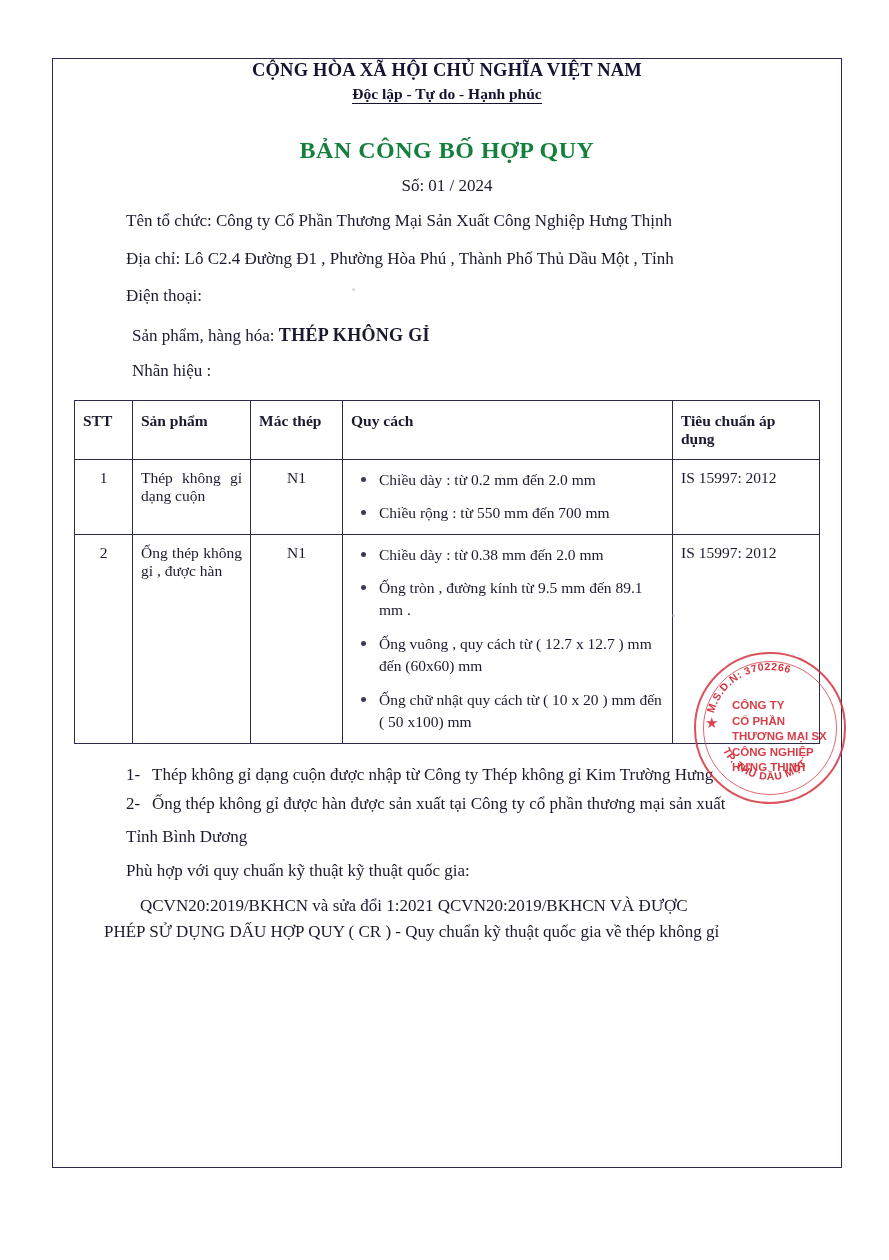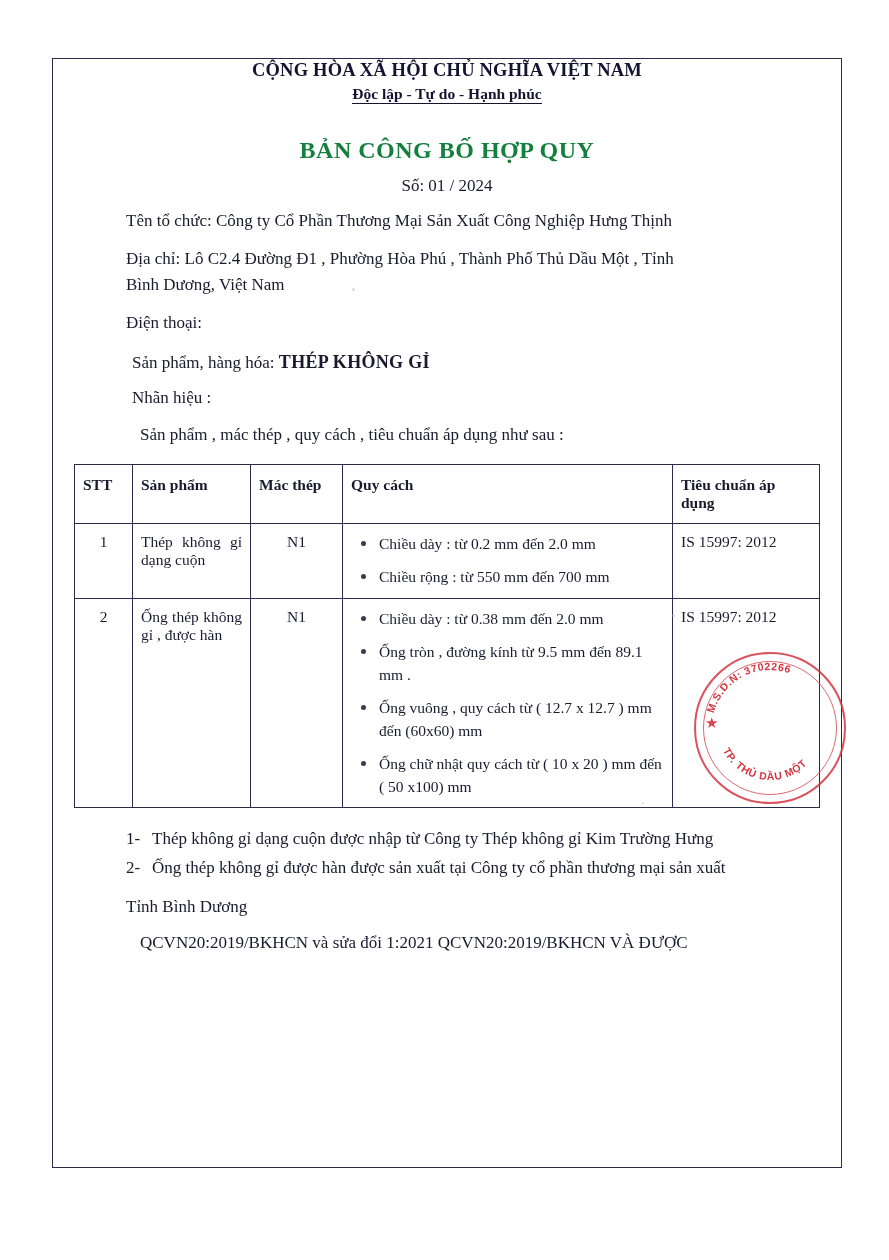--- a/index.html
+++ b/index.html
@@ -132,21 +132,21 @@
   }
   .note-num { width: 26px; flex: none; }
   .note-body { flex: 1; }
   .note-cont { line-height: 1.48; }
   .footer-para {
     font-size: 17px;
     padding-left: 52px;
     padding-right: 8px;
     line-height: 1.5;
   }
-  .footer-para.t1 { margin-top: 14px; }
+  .footer-para.t1 { margin-top: 8px; }
   .footer-para.t2 { margin-top: 10px; padding-left: 66px; }
   .footer-para.t3 { margin-top: 0px; padding-left: 30px; }
 
   
   .seal {
     position: absolute;
     right: -4px;
     top: 610px;
     width: 152px;
     height: 152px;
@@ -215,31 +215,29 @@
   <div class="doc-title">BẢN CÔNG BỐ HỢP QUY</div>
   <div class="doc-no">Số: 01 / 2024</div>
 
   <div class="para">
     <span>Tên tổ chức: </span><span>Công ty Cổ Phần Thương Mại Sản Xuất Công Nghiệp Hưng Thịnh</span>
   </div>
 
   <div class="para">
     <span>Địa chỉ: </span><span>Lô C2.4 Đường Đ1 , Phường Hòa Phú , Thành Phố Thủ Dầu Một , Tỉnh</span>
   </div>
-  <div class="para tight">Bình Dương, Việt Nam</div>
 
   <div class="para">Điện thoại:</div>
 
   <div class="prod-line">
     <span>Sản phẩm, hàng hóa: </span><span class="prodname">THÉP KHÔNG GỈ</span>
   </div>
 
   <div class="para indent-more">Nhãn hiệu :</div>
 
-  <div class="para indent-most">Sản phẩm , mác thép , quy cách , tiêu chuẩn áp dụng như sau :</div>
 
   <table class="spec">
     <thead>
       <tr>
         <th class="col-stt">STT</th>
         <th class="col-prod">Sản phẩm</th>
         <th class="col-mac">Mác thép</th>
         <th class="col-quy">Quy cách</th>
         <th class="col-std">Tiêu chuẩn áp dụng</th>
       </tr>
@@ -280,33 +278,42 @@
       <div class="note-body">Thép không gỉ dạng cuộn được nhập từ Công ty Thép không gỉ Kim Trường Hưng</div>
     </div>
 
     <div class="note-row">
       <div class="note-num">2-</div>
       <div class="note-body">Ống thép không gỉ được hàn được sản xuất tại Công ty cổ phần thương mại sản xuất</div>
     </div>
   </div>
 
   <div class="footer-para t1">Tỉnh Bình Dương</div>
+  <div class="footer-para t1">Phù hợp với quy chuẩn kỹ thuật kỹ thuật quốc gia:</div>
   <div class="footer-para t2">QCVN20:2019/BKHCN và sửa đổi 1:2021  QCVN20:2019/BKHCN VÀ ĐƯỢC</div>
+  <div class="footer-para t3">PHÉP SỬ DỤNG DẤU HỢP QUY ( CR ) -  Quy chuẩn kỹ thuật quốc gia về thép không gỉ</div>
 
   <div class="seal">
     <div class="ring"></div>
     <div class="ring2"></div>
     <div class="star">★</div>
     <svg width="152" height="152" viewBox="0 0 152 152">
       <defs>
         <path id="arcTop" d="M 18 76 A 58 58 0 0 1 134 76"></path>
         <path id="arcBottom" d="M 24 76 A 52 52 0 0 0 128 76"></path>
       </defs>
       <text><textPath href="#arcTop" startOffset="8%">M.S.D.N: 3702266</textPath></text>
       <text><textPath href="#arcBottom" startOffset="14%">TP. THỦ DẦU MỘT</textPath></text>
     </svg>
+    <div class="center-text">
+      <div>CÔNG TY</div>
+      <div>CỔ PHẦN</div>
+      <div>THƯƠNG MẠI SX</div>
+      <div>CÔNG NGHIỆP</div>
+      <div>HƯNG THỊNH</div>
+    </div>
   </div>
 
   <div class="speck" style="left:300px; top:246px; width:3px; height:3px;"></div>
   <div class="speck" style="left:620px; top:572px; width:3px; height:3px;"></div>
   <div class="speck" style="left:590px; top:760px; width:2px; height:2px;"></div>
 
 </div>
 
 </body></html>

